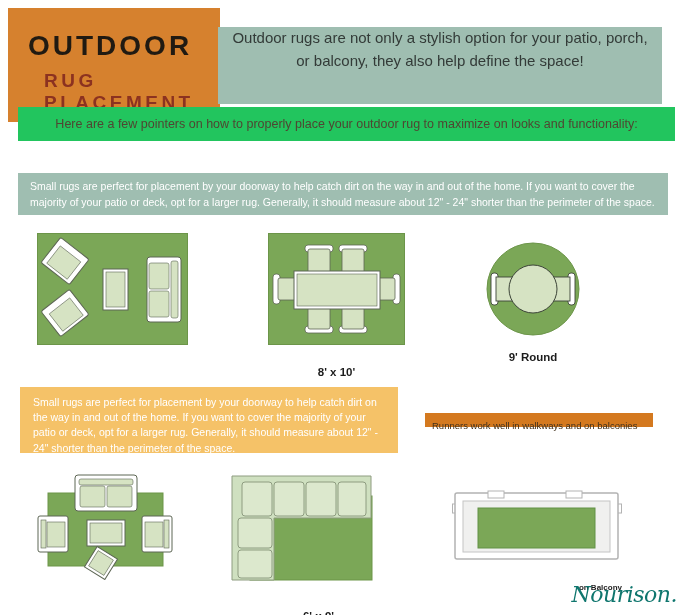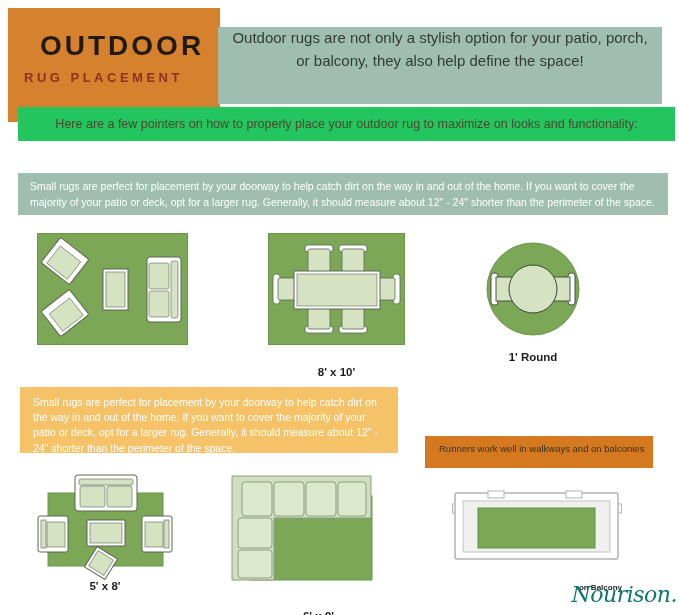--- a/index.html
+++ b/index.html
@@ -4,36 +4,36 @@
 <style>
   html,body{margin:0;padding:0;background:#fff;}
   #canvas{
     position:relative;width:679px;height:615px;background:#ffffff;overflow:hidden;
     font-family:"Liberation Sans", sans-serif;
   }
   .abs{position:absolute;}
   
   .title-box{left:8px;top:8px;width:212px;height:114px;background:#D6812E;z-index:1;}
   .title-line1{position:absolute;left:20px;top:22px;font-size:28px;font-weight:bold;
-    letter-spacing:3px;color:#201a12;margin-left:12px;}
-  .title-line2{position:absolute;left:16px;top:62px;font-size:13px;font-weight:bold;
-    letter-spacing:3.5px;color:#8C3220;text-align:center;}
+    letter-spacing:3px;color:#201a12;}
+  .title-line2{position:absolute;left:36px;top:62px;font-size:19px;font-weight:bold;
+    letter-spacing:3.5px;color:#8C3220;}
   .intro-box{left:218px;top:27px;width:444px;height:77px;background:#9FBEB1;z-index:3;
     display:flex;align-items:flex-start;justify-content:center;text-align:center;
     color:#333b38;font-size:15px;line-height:1.5;padding:0 14px;box-sizing:border-box;}
   .pointer-band{left:18px;top:107px;width:657px;height:34px;background:#22c55e;z-index:2;
     display:flex;align-items:center;justify-content:center;
     color:#4f4632;font-size:12.5px;}
   
   .tip-band{left:18px;top:173px;width:650px;height:42px;background:#9FBEB1;
     color:#ffffff;font-size:10.5px;line-height:1.5;padding:6px 12px;box-sizing:border-box;}
   .tip-box2{left:20px;top:387px;width:378px;height:66px;background:#F5C268;
     color:#ffffff;font-size:10.5px;line-height:1.45;padding:8px 13px;box-sizing:border-box;}
-  .runner-box{left:425px;top:436px;width:228px;height:32px;background:#D4791F;
-    color:#40301c;font-size:9.5px;line-height:26px;padding-left:14px;box-sizing:border-box;
+  .runner-box{left:425px;top:413px;width:228px;height:14px;background:#D4791F;
+    color:#40301c;font-size:9.5px;line-height:26px;padding-left:7px;box-sizing:border-box;
     white-space:nowrap;}
   
   .dim-label{font-size:11.5px;font-weight:bold;color:#1c1c1c;text-align:center;}
   .dim-sublabel{font-size:8px;font-weight:bold;color:#1c1c1c;text-align:right;}
   .brand{right:2px;top:582px;width:110px;text-align:right;
     font-family:"DejaVu Serif", serif;font-style:italic;font-size:22px;color:#0f766e;
     letter-spacing:-0.5px;}
   svg{display:block;}
 </style>
 </head>
@@ -126,21 +126,21 @@
         <rect x="13" y="40" width="7" height="32" rx="3" fill="#ffffff" stroke="#3c4438" stroke-width="0.9"></rect>
         <rect x="18" y="44" width="22" height="24" fill="#D6E3C3" stroke="#3c4438" stroke-width="0.9"></rect>
       </g>
       <g>
         <rect x="90" y="40" width="7" height="32" rx="3" fill="#ffffff" stroke="#3c4438" stroke-width="0.9"></rect>
         <rect x="70" y="44" width="22" height="24" fill="#D6E3C3" stroke="#3c4438" stroke-width="0.9"></rect>
       </g>
       <circle cx="55" cy="56" r="24" fill="#D6E3C3" stroke="#3c4438"></circle>
     </svg>
   </div>
-  <div class="abs dim-label" style="left:478px;top:351px;width:110px;">1' Round</div>
+  <div class="abs dim-label" style="left:478px;top:351px;width:110px;">9' Round</div>
 
   <div class="abs tip-box2">
     <span>Small rugs are perfect for placement by your doorway to help catch dirt on the way in and out of the home. If you want to cover the majority of your patio or deck, opt for a larger rug. Generally, it should measure about 12" - 24" shorter than the perimeter of the space.</span>
   </div>
 
   <div class="abs runner-box">
     <span>Runners work well in walkways and on balconies</span>
   </div>
 
   <div class="abs" style="left:30px;top:472px;">
@@ -165,21 +165,20 @@
       <g>
         <rect x="57" y="48" width="38" height="26" fill="#ffffff" stroke="#5D6654"></rect>
         <rect x="60" y="51" width="32" height="20" fill="#D6E3C3" stroke="#5D6654" stroke-width="0.6"></rect>
       </g>
       <g transform="rotate(32 71 91)">
         <rect x="59" y="79" width="24" height="24" fill="#ffffff" stroke="#5D6654"></rect>
         <rect x="62" y="82" width="18" height="18" fill="#D6E3C3" stroke="#5D6654" stroke-width="0.6"></rect>
       </g>
     </svg>
   </div>
-  <div class="abs dim-label" style="left:30px;top:580px;width:150px;">5' x 8'</div>
 
   <div class="abs" style="left:230px;top:474px;">
     <svg width="145" height="108" viewBox="0 0 145 108">
       <rect x="20" y="22" width="122" height="84" fill="#7BA757" stroke="#6C9549"></rect>
       <g>
         <path d="M2,2 H141 V44 H44 V106 H2 Z" fill="#CFE0C0" stroke="#8E9C80"></path>
         <rect x="12" y="8" width="30" height="34" rx="3" fill="#DCE8CD" stroke="#8E9C80"></rect>
         <rect x="44" y="8" width="30" height="34" rx="3" fill="#DCE8CD" stroke="#8E9C80"></rect>
         <rect x="76" y="8" width="30" height="34" rx="3" fill="#DCE8CD" stroke="#8E9C80"></rect>
         <rect x="108" y="8" width="28" height="34" rx="3" fill="#DCE8CD" stroke="#8E9C80"></rect>

